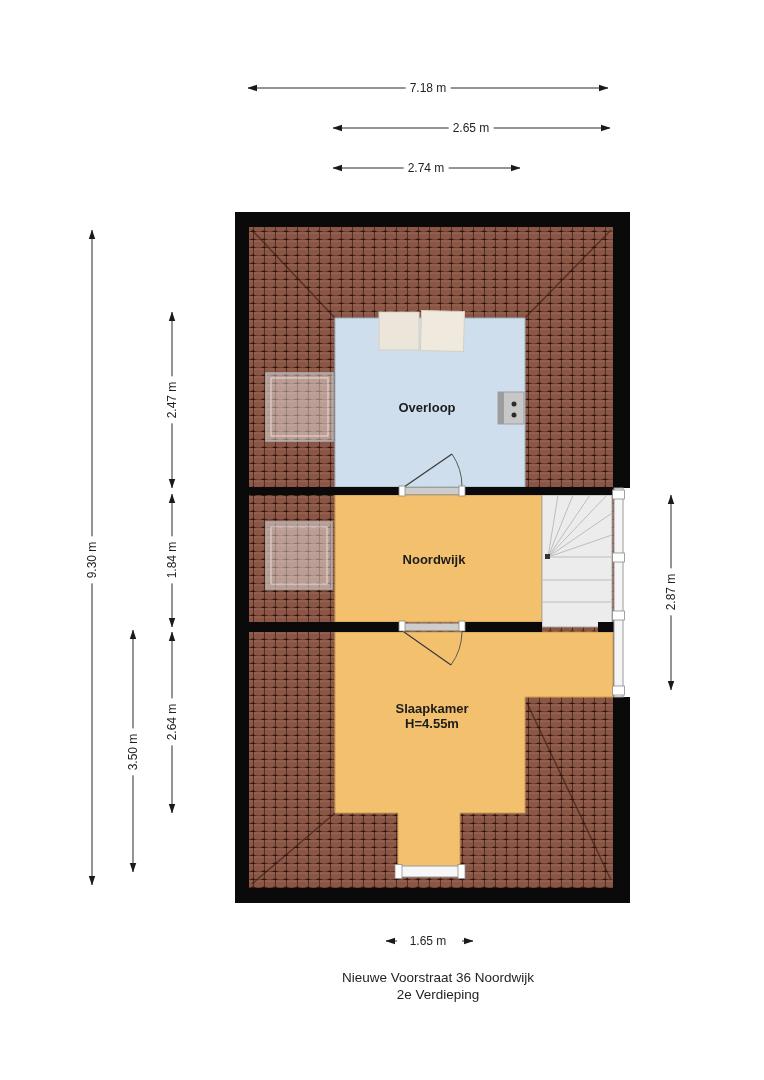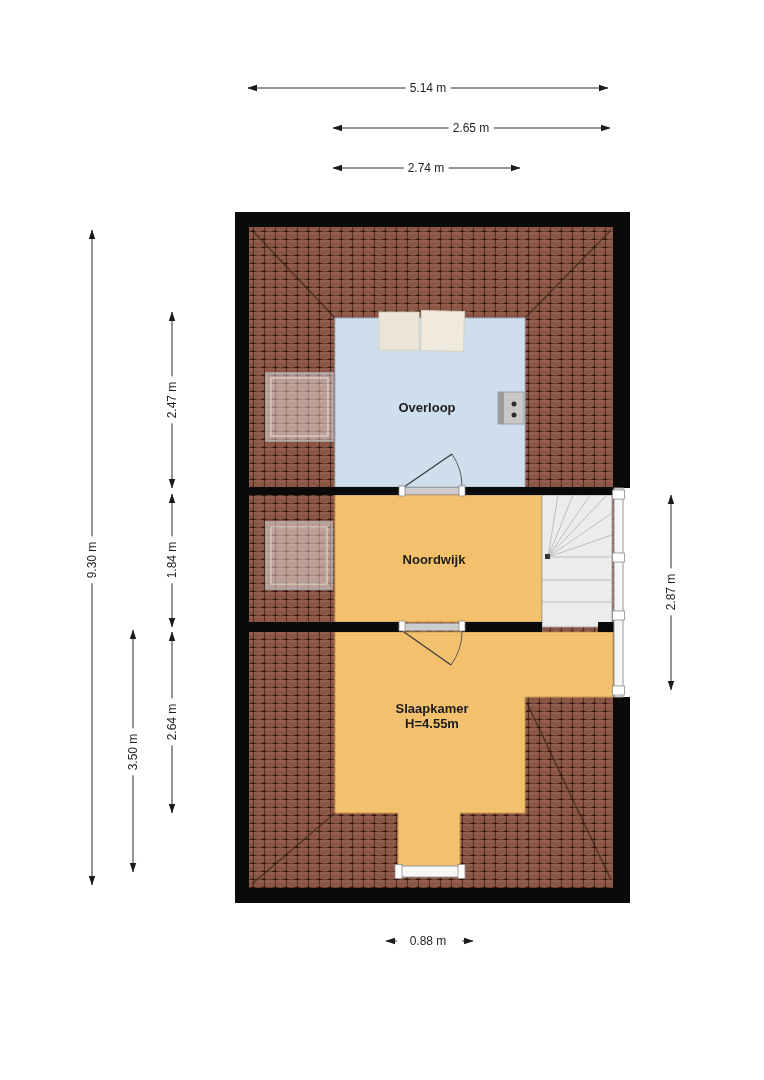--- a/index.html
+++ b/index.html
@@ -167,35 +167,39 @@
       <line x1="172" y1="632" x2="172" y2="813" marker-start="url(#arr)" marker-end="url(#arr)"></line>
       <line x1="133" y1="630" x2="133" y2="872" marker-start="url(#arr)" marker-end="url(#arr)"></line>
 
       <line x1="671" y1="495" x2="671" y2="690" marker-start="url(#arr)" marker-end="url(#arr)"></line>
 
       <line x1="397" y1="941" x2="386" y2="941" marker-end="url(#arr)"></line>
       <line x1="462" y1="941" x2="473" y2="941" marker-end="url(#arr)"></line>
     </g>
   </svg>
 
-  <div class="lbl" style="left:428px;top:88px">5.14 m</div>
+  <div class="lbl" style="left:428px;top:88px">7.18 m</div>
   <div class="lbl" style="left:471px;top:128px">2.65 m</div>
   <div class="lbl" style="left:426px;top:168px">2.74 m</div>
 
   <div class="lbl vert" style="left:92px;top:560px">9.30 m</div>
   <div class="lbl vert" style="left:172px;top:400px">2.47 m</div>
   <div class="lbl vert" style="left:172px;top:560px">1.84 m</div>
   <div class="lbl vert" style="left:172px;top:722px">2.64 m</div>
   <div class="lbl vert" style="left:133px;top:752px">3.50 m</div>
   <div class="lbl vert" style="left:671px;top:592px">2.87 m</div>
 
-  <div class="lbl" style="left:428px;top:941px">0.88 m</div>
+  <div class="lbl" style="left:428px;top:941px">1.65 m</div>
 
   <div class="room-lbl" style="left:427px;top:407px">Overloop</div>
   <div class="room-lbl" style="left:434px;top:559px">Noordwijk</div>
 
   <div class="room-block" style="left:432px;top:716px">
     <div>Slaapkamer</div>
     <div>H=4.55m</div>
   </div>
 
+  <div class="title-block" style="left:438px;top:986px">
+    <div>Nieuwe Voorstraat 36 Noordwijk</div>
+    <div>2e Verdieping</div>
+  </div>
 
 </div>
 
 </body></html>

